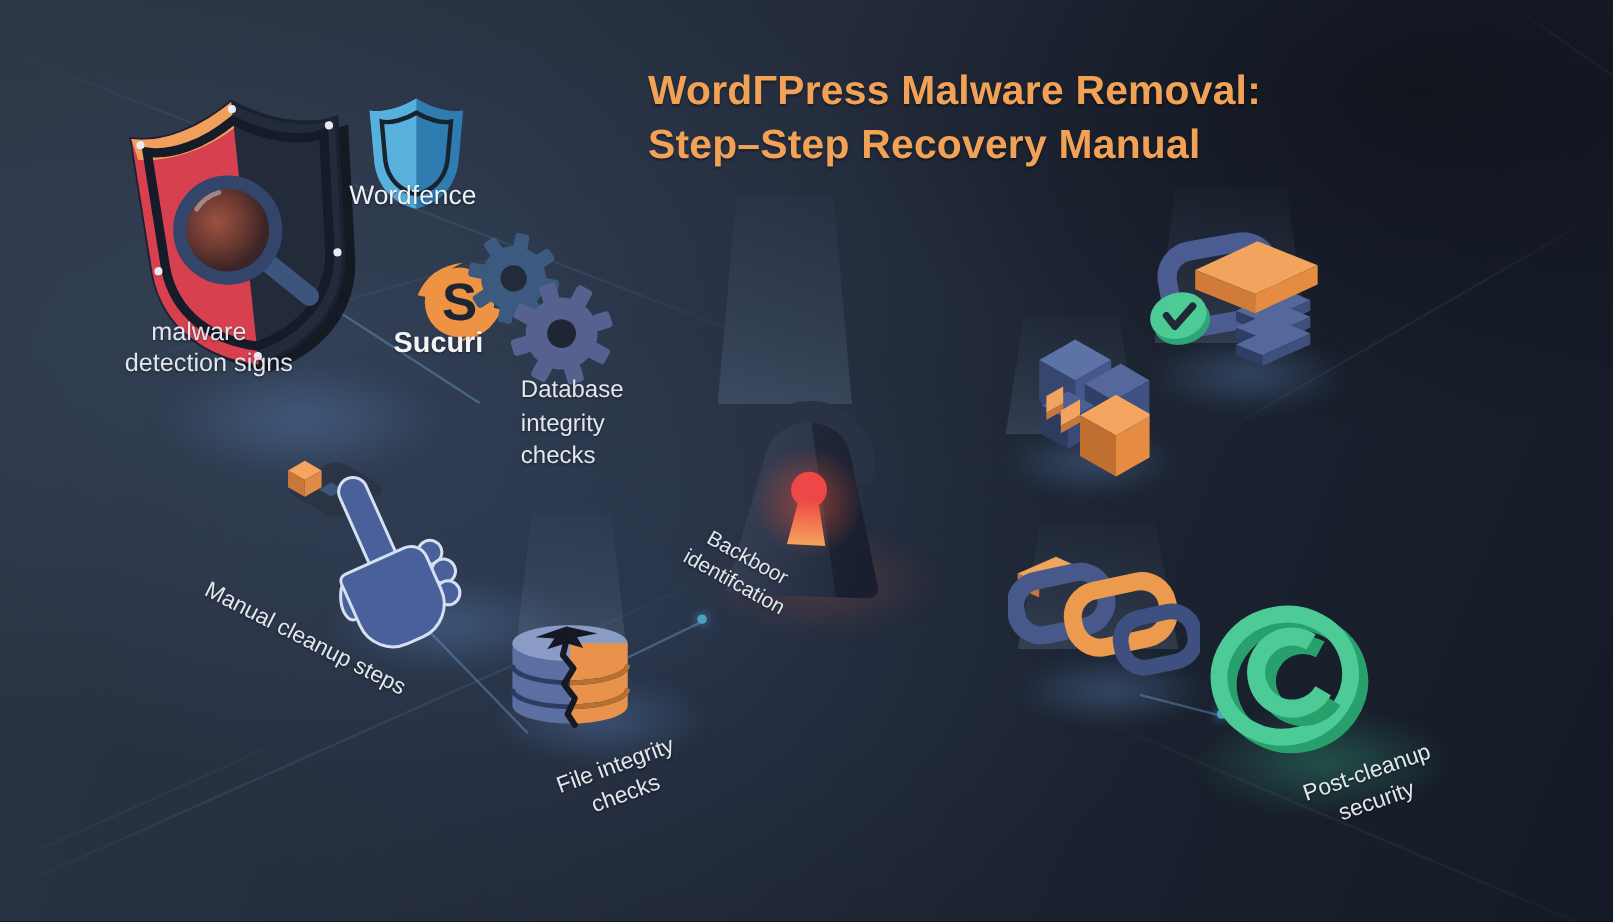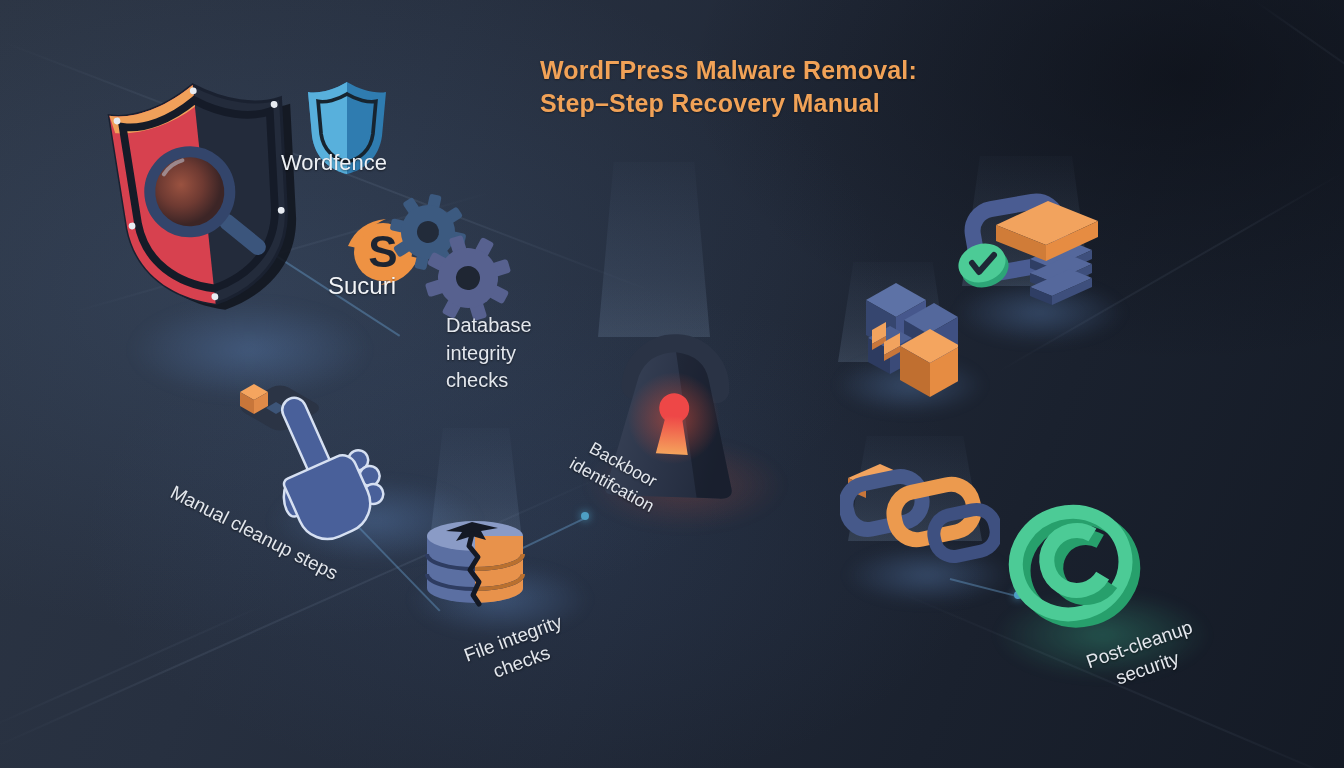--- a/index.html
+++ b/index.html
@@ -17,21 +17,21 @@
   .beam{position:absolute;clip-path:polygon(14% 0,86% 0,100% 100%,0 100%);
     background:linear-gradient(to bottom,rgba(150,180,220,0.02),rgba(150,180,220,0.10) 65%,rgba(160,190,225,0.16));}
   .glow{position:absolute;border-radius:50%;filter:blur(6px);
     background:radial-gradient(closest-side,rgba(92,130,185,0.40),rgba(92,130,185,0));}
   .glow.teal{background:radial-gradient(closest-side,rgba(62,200,152,0.30),rgba(62,200,152,0));}
   .glow.red{background:radial-gradient(closest-side,rgba(200,80,60,0.25),rgba(200,80,60,0));}
   .dot{position:absolute;width:8px;height:8px;border-radius:50%;background:#4e9fc4;
     box-shadow:0 0 9px rgba(78,160,200,0.9);}
   .cline{position:absolute;height:1.5px;background:rgba(100,150,195,0.45);transform-origin:left center;}
   .title{position:absolute;left:540px;top:54px;color:#f1a257;font-weight:bold;
-    font-size:25px;line-height:1.33;letter-spacing:.2px;text-shadow:0 1px 2px rgba(0,0,0,.4);}
+    font-size:34px;line-height:1.33;letter-spacing:.2px;text-shadow:0 1px 2px rgba(0,0,0,.4);}
   .label{position:absolute;color:#e3e7ed;text-shadow:0 1px 2px rgba(0,0,0,.5);}
   .icon{position:absolute;}
   .rot{transform-origin:center center;}
 </style>
 </head>
 <body>
 
 <div class="stage">
 
   <div class="facet" style="left:0;top:40px;width:700px;transform:rotate(21deg);"></div>
@@ -297,26 +297,30 @@
     <svg width="140" height="155" viewBox="0 0 140 155">
       <g transform="rotate(-14 70 72)">
         <ellipse cx="72" cy="78" rx="55" ry="51" fill="none" stroke="#27a06c" stroke-width="14"></ellipse>
         <ellipse cx="66" cy="70" rx="55" ry="51" fill="none" stroke="#4ccb96" stroke-width="14"></ellipse>
         <path d="M96,50 A30,30 0 1 0 96,94" transform="translate(4,6)" fill="none" stroke="#27a06c" stroke-width="15"></path>
         <path d="M94,48 A30,30 0 1 0 94,90" fill="none" stroke="#4ccb96" stroke-width="15"></path>
       </g>
     </svg>
   </div>
 
-
-  <div class="label" style="left:281px;top:150px;font-size:22px;color:#eef1f5;">Wordfence</div>
-
-  <div class="label" style="left:328px;top:272px;font-size:24px;font-weight:normal;color:#f2f4f7;">Sucuri</div>
-
-  <div class="label" style="left:434px;top:312px;font-size:20px;line-height:1.38;margin-left:12px;">
+  <div class="label" style="left:104px;top:264px;width:200px;font-size:21px;line-height:1.25;">
+    <div style="padding-left:22px;">malware</div>
+    <div>detection signs</div>
+  </div>
+
+  <div class="label" style="left:291px;top:150px;font-size:22px;color:#eef1f5;">Wordfence</div>
+
+  <div class="label" style="left:328px;top:272px;font-size:24px;font-weight:bold;color:#f2f4f7;">Sucuri</div>
+
+  <div class="label" style="left:434px;top:312px;font-size:20px;line-height:1.38;">
     <div>Database</div>
     <div>integrity</div>
     <div>checks</div>
   </div>
 
   <div class="label rot" style="left:540px;top:452px;width:155px;font-size:17.5px;line-height:1.3;text-align:center;transform:rotate(29deg);">
     <div>Backboor</div>
     <div>identifcation</div>
   </div>
 

